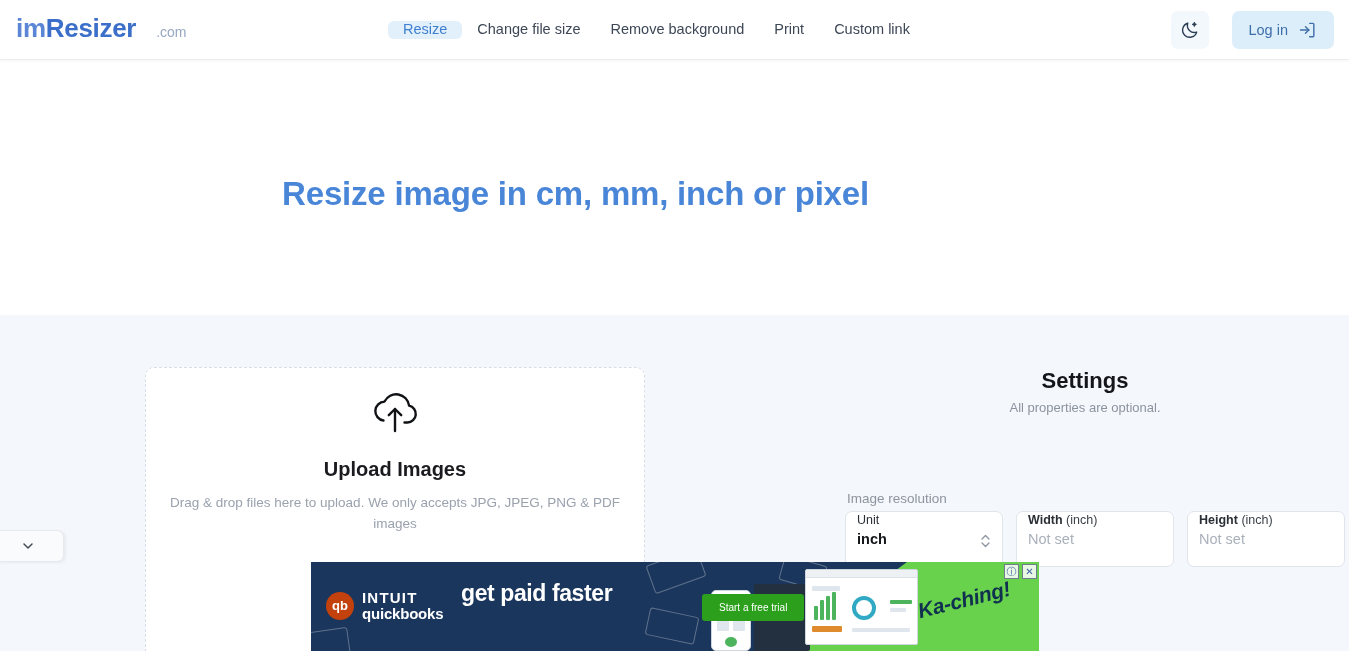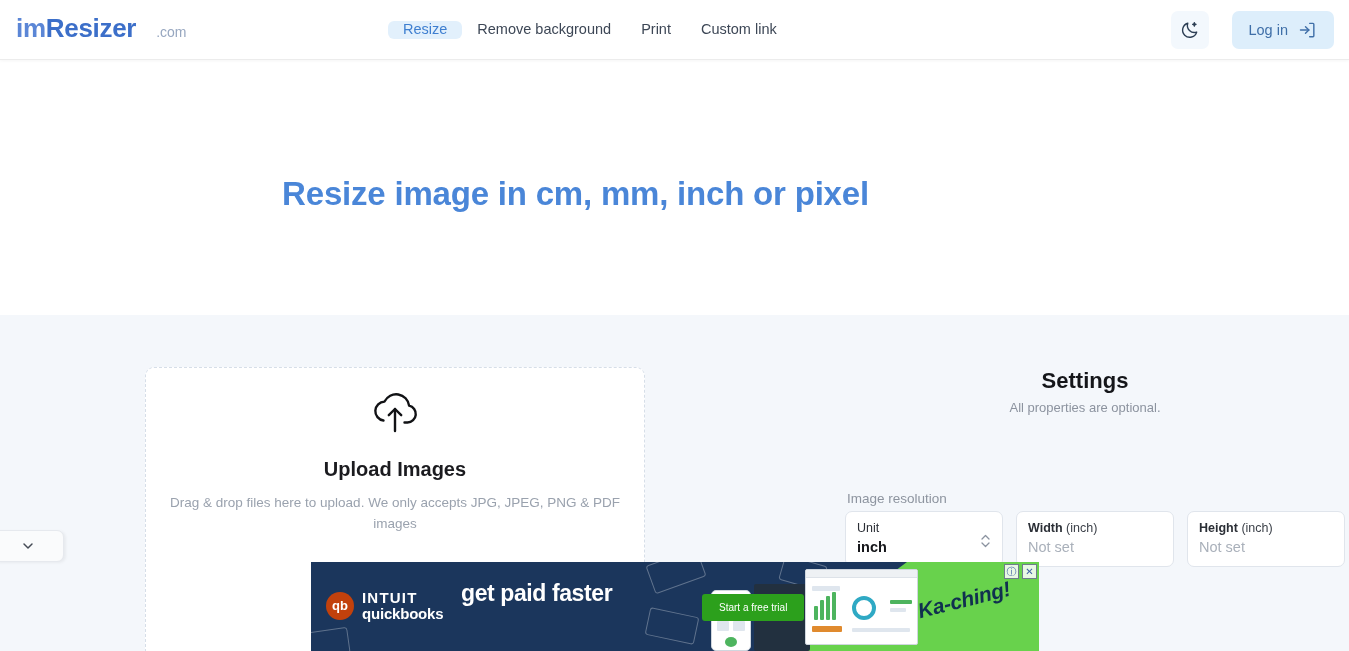--- a/index.html
+++ b/index.html
@@ -97,21 +97,21 @@
     text-align: center; font-size: 13px; color: #8c939f;
   }
   .field-group-label {
     position: absolute; top: 176px; left: 2px;
     font-size: 13.5px; color: #8d949f;
   }
   .fields-row { position: absolute; top: 196px; left: 0; display: flex; gap: 13px; }
   .field {
     width: 158px; height: 56px; background: #ffffff;
     border: 1px solid #e0e5ec; border-radius: 7px;
-    padding: 8px 11px 0 11px; position: relative;
+    padding: 0 11px 0 11px; position: relative;
     cursor: text;
   }
   .field-label { font-size: 12.5px; color: #2b2f36; font-weight: 400; line-height: 1.3; }
   .field-label b { font-weight: 700; }
   .field-label .unit-suffix { color: #3d424a; font-weight: 400; }
   .field-value { font-size: 14.5px; font-weight: 700; color: #15161a; margin-top: 3px; }
   .field-value.placeholder { font-weight: 400; color: #a9b0ba; }
   .stepper-icon { position: absolute; right: 11px; top: 20px; }
 
   
@@ -204,20 +204,21 @@
   <div class="header">
 
     <div class="brand">
       <span class="brand-im">im</span>
       <span class="brand-resizer">Resizer</span>
       <span class="brand-com">.com</span>
     </div>
 
     <nav class="nav">
       <div class="nav-item active">Resize</div>
+      <div class="nav-item">Change file size</div>
       <div class="nav-item">Remove background</div>
       <div class="nav-item">Print</div>
       <div class="nav-item">Custom link</div>
     </nav>
 
     <div class="header-right">
       <div class="theme-toggle">
         <svg width="20" height="20" viewBox="0 0 24 24" fill="none" stroke="#2c3e54" stroke-width="1.7" stroke-linecap="round" stroke-linejoin="round">
           <path d="M20 14.5A8.4 8.4 0 0 1 9.3 3.9 8.6 8.6 0 1 0 20 14.5z"></path>
           <path d="M17.2 3.2l.5 1.5 1.5.5-1.5.5-.5 1.5-.5-1.5-1.5-.5 1.5-.5z"></path>

